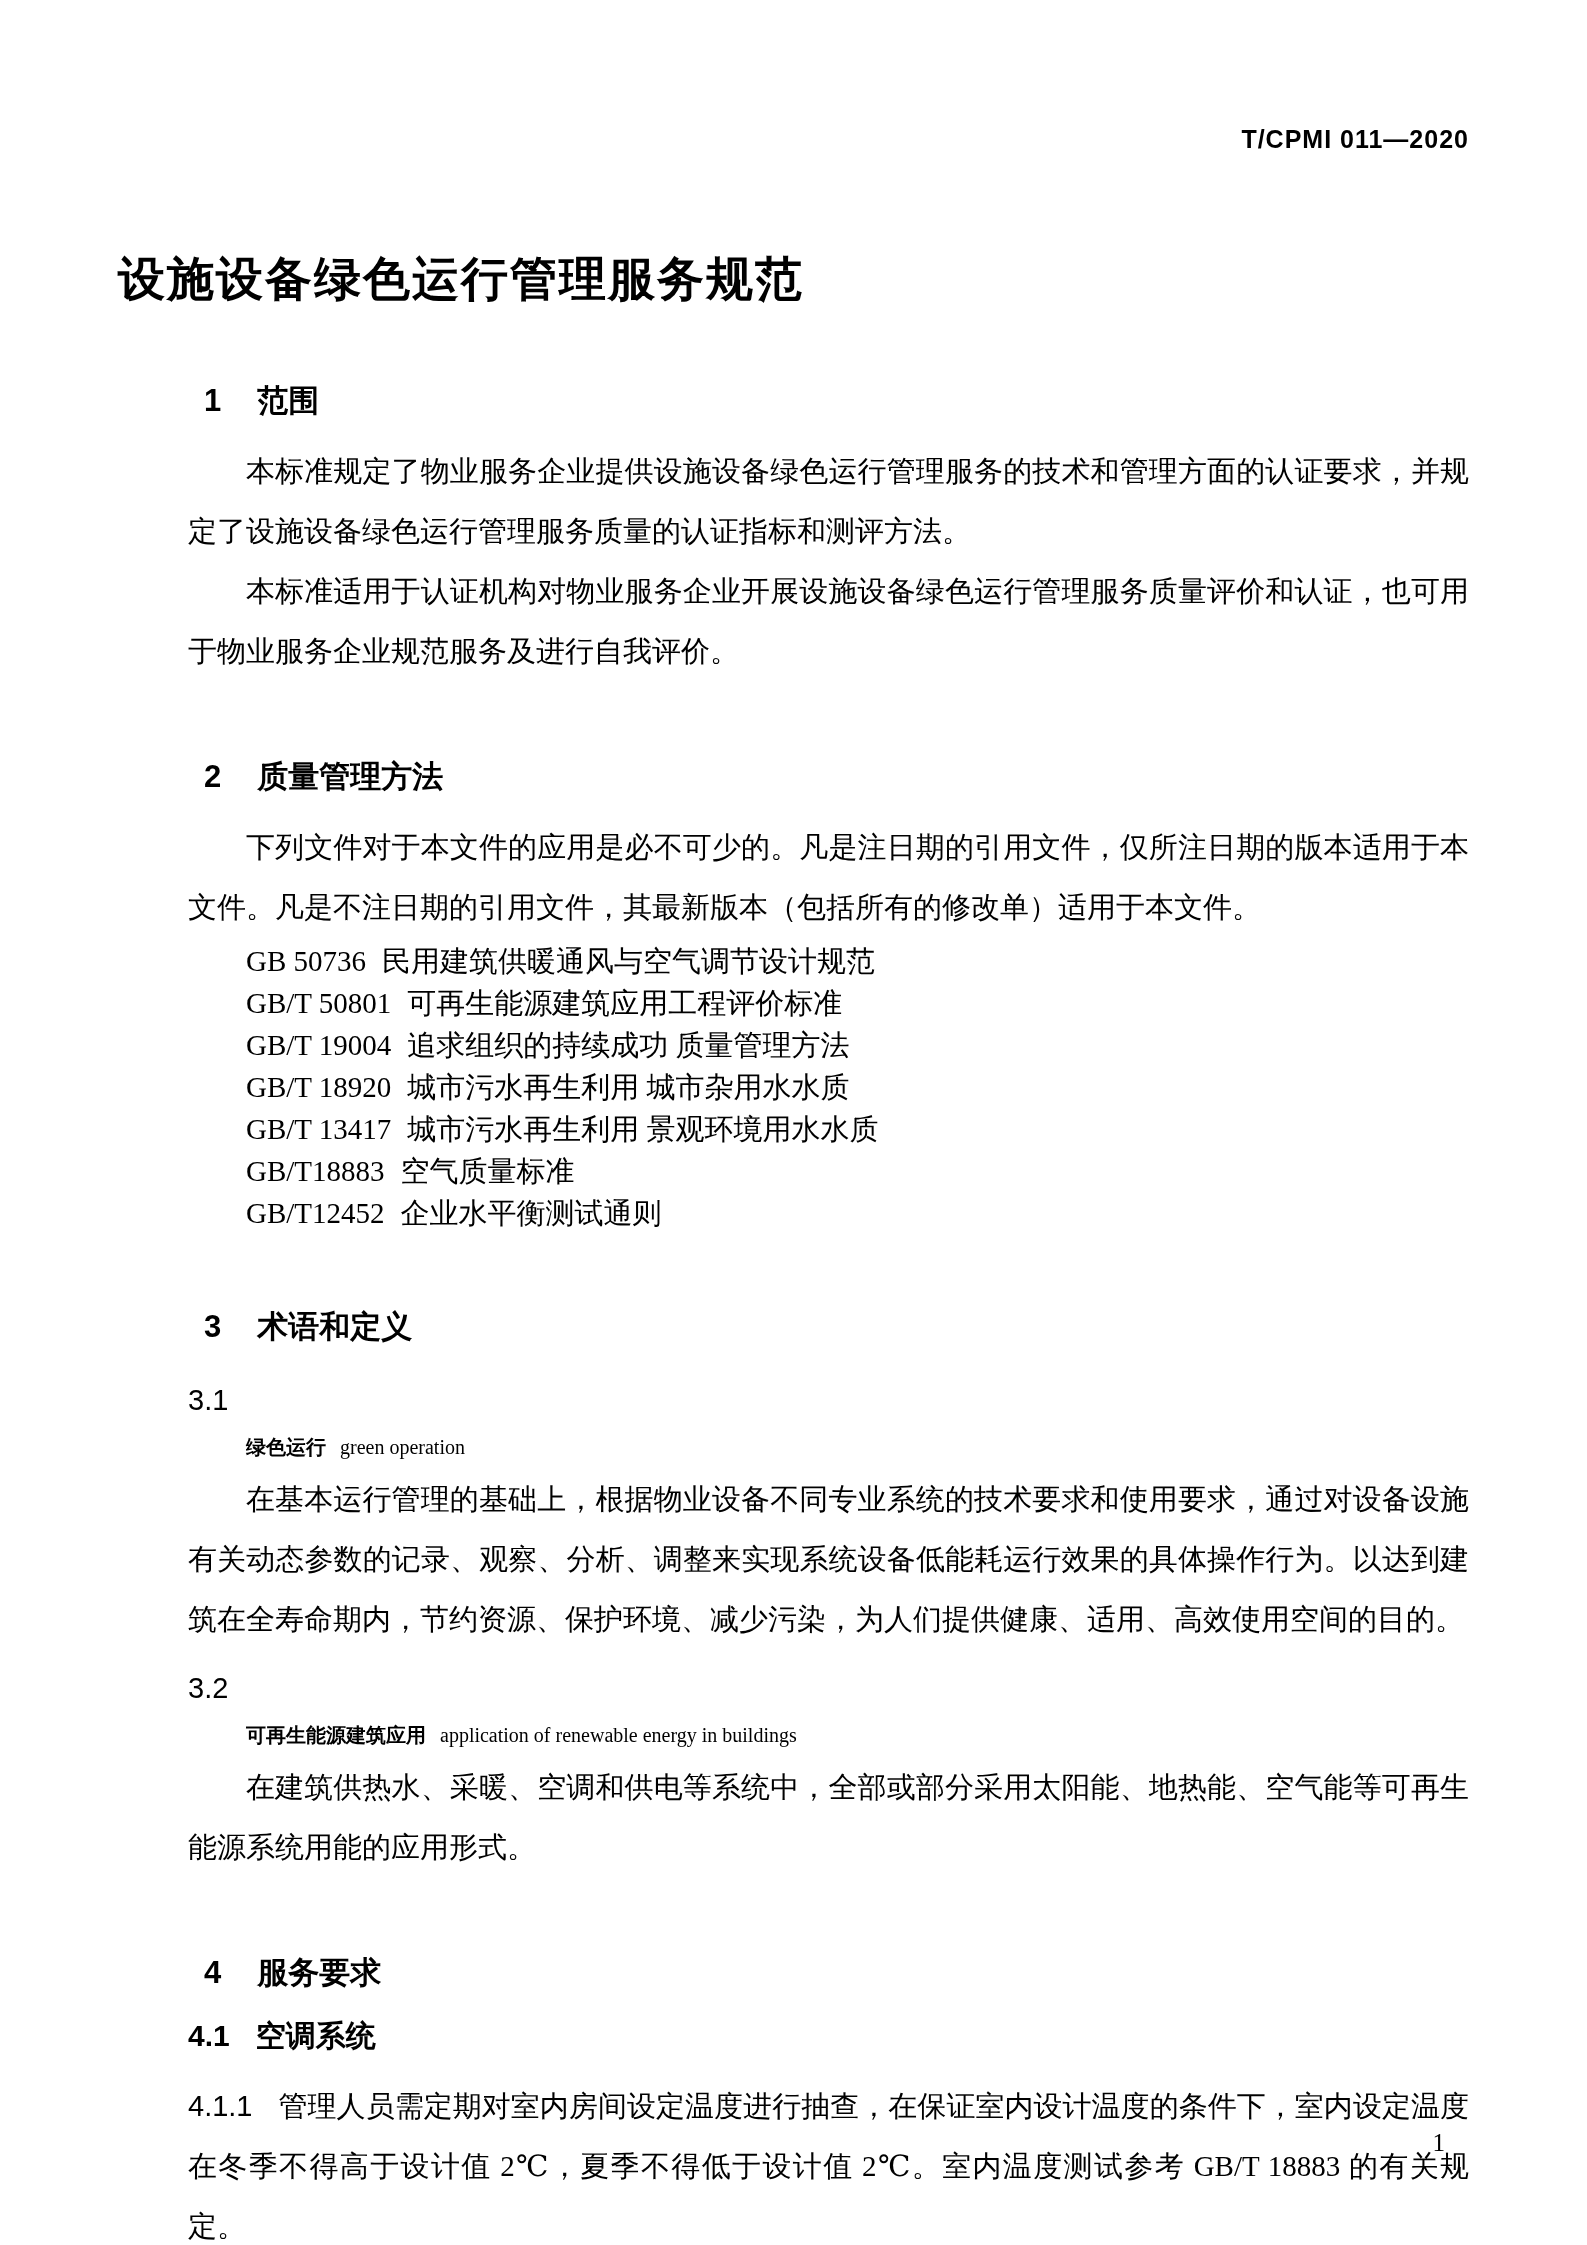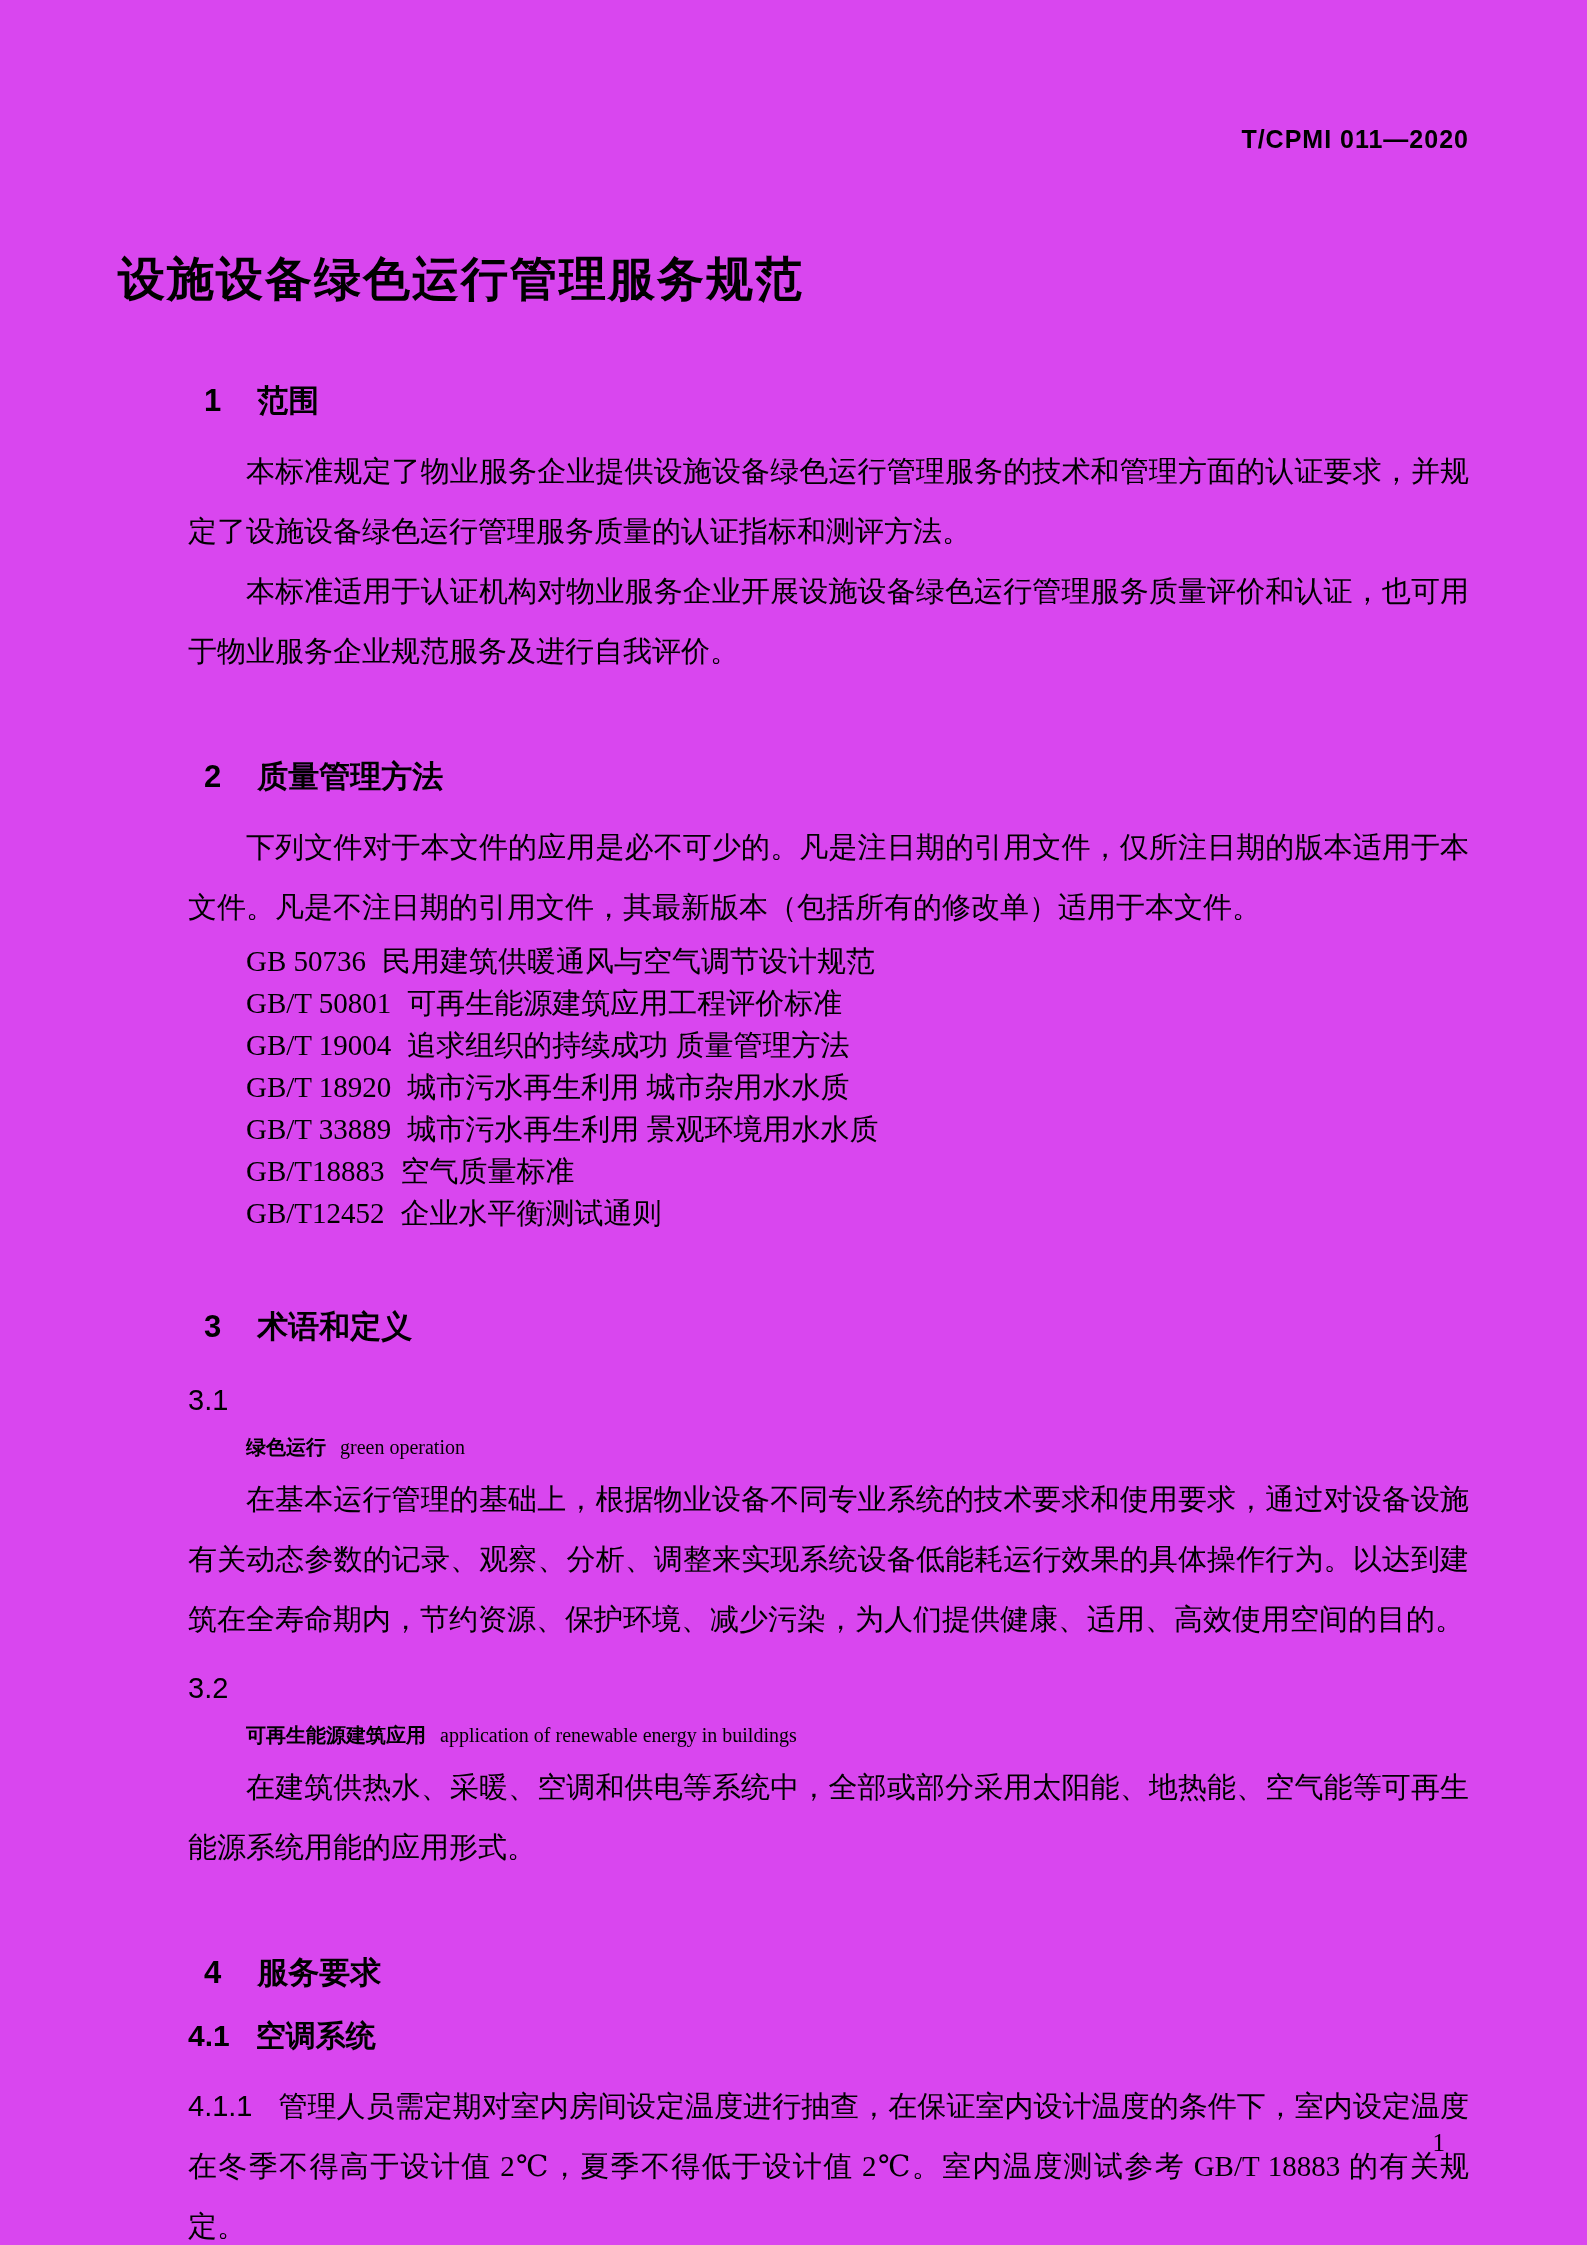--- a/index.html
+++ b/index.html
@@ -1,21 +1,21 @@
 <!DOCTYPE html>
 <html lang="zh"><head>
 <meta charset="utf-8">
 <style>
   html, body { margin: 0; padding: 0; background: #e8e8e8; }
   .page {
     position: relative;
     width: 1587px;
     height: 2245px;
     margin: 0 auto;
-    background: #d946ef;
+    background: #ffffff;
     color: #000000;
     box-sizing: border-box;
     padding: 124px 118px 0 188px;
     overflow: hidden;
     font-family: "Liberation Serif", "DejaVu Serif", serif;
   }
   .doc-header {
     text-align: right;
     font-family: "Liberation Sans", "DejaVu Sans", sans-serif;
     font-size: 25px;
@@ -112,21 +112,21 @@
     <div class="ref-item">
       <span class="ref-code">GB/T 50801</span><span class="ref-title">可再生能源建筑应用工程评价标准</span>
     </div>
     <div class="ref-item">
       <span class="ref-code">GB/T 19004</span><span class="ref-title">追求组织的持续成功 质量管理方法</span>
     </div>
     <div class="ref-item">
       <span class="ref-code">GB/T 18920</span><span class="ref-title">城市污水再生利用 城市杂用水水质</span>
     </div>
     <div class="ref-item">
-      <span class="ref-code">GB/T 33889</span><span class="ref-title">城市污水再生利用 景观环境用水水质</span>
+      <span class="ref-code">GB/T 13417</span><span class="ref-title">城市污水再生利用 景观环境用水水质</span>
     </div>
     <div class="ref-item">
       <span class="ref-code">GB/T18883</span><span class="ref-title">空气质量标准</span>
     </div>
     <div class="ref-item">
       <span class="ref-code">GB/T12452</span><span class="ref-title">企业水平衡测试通则</span>
     </div>
   </div>
 
   <div class="h1">

